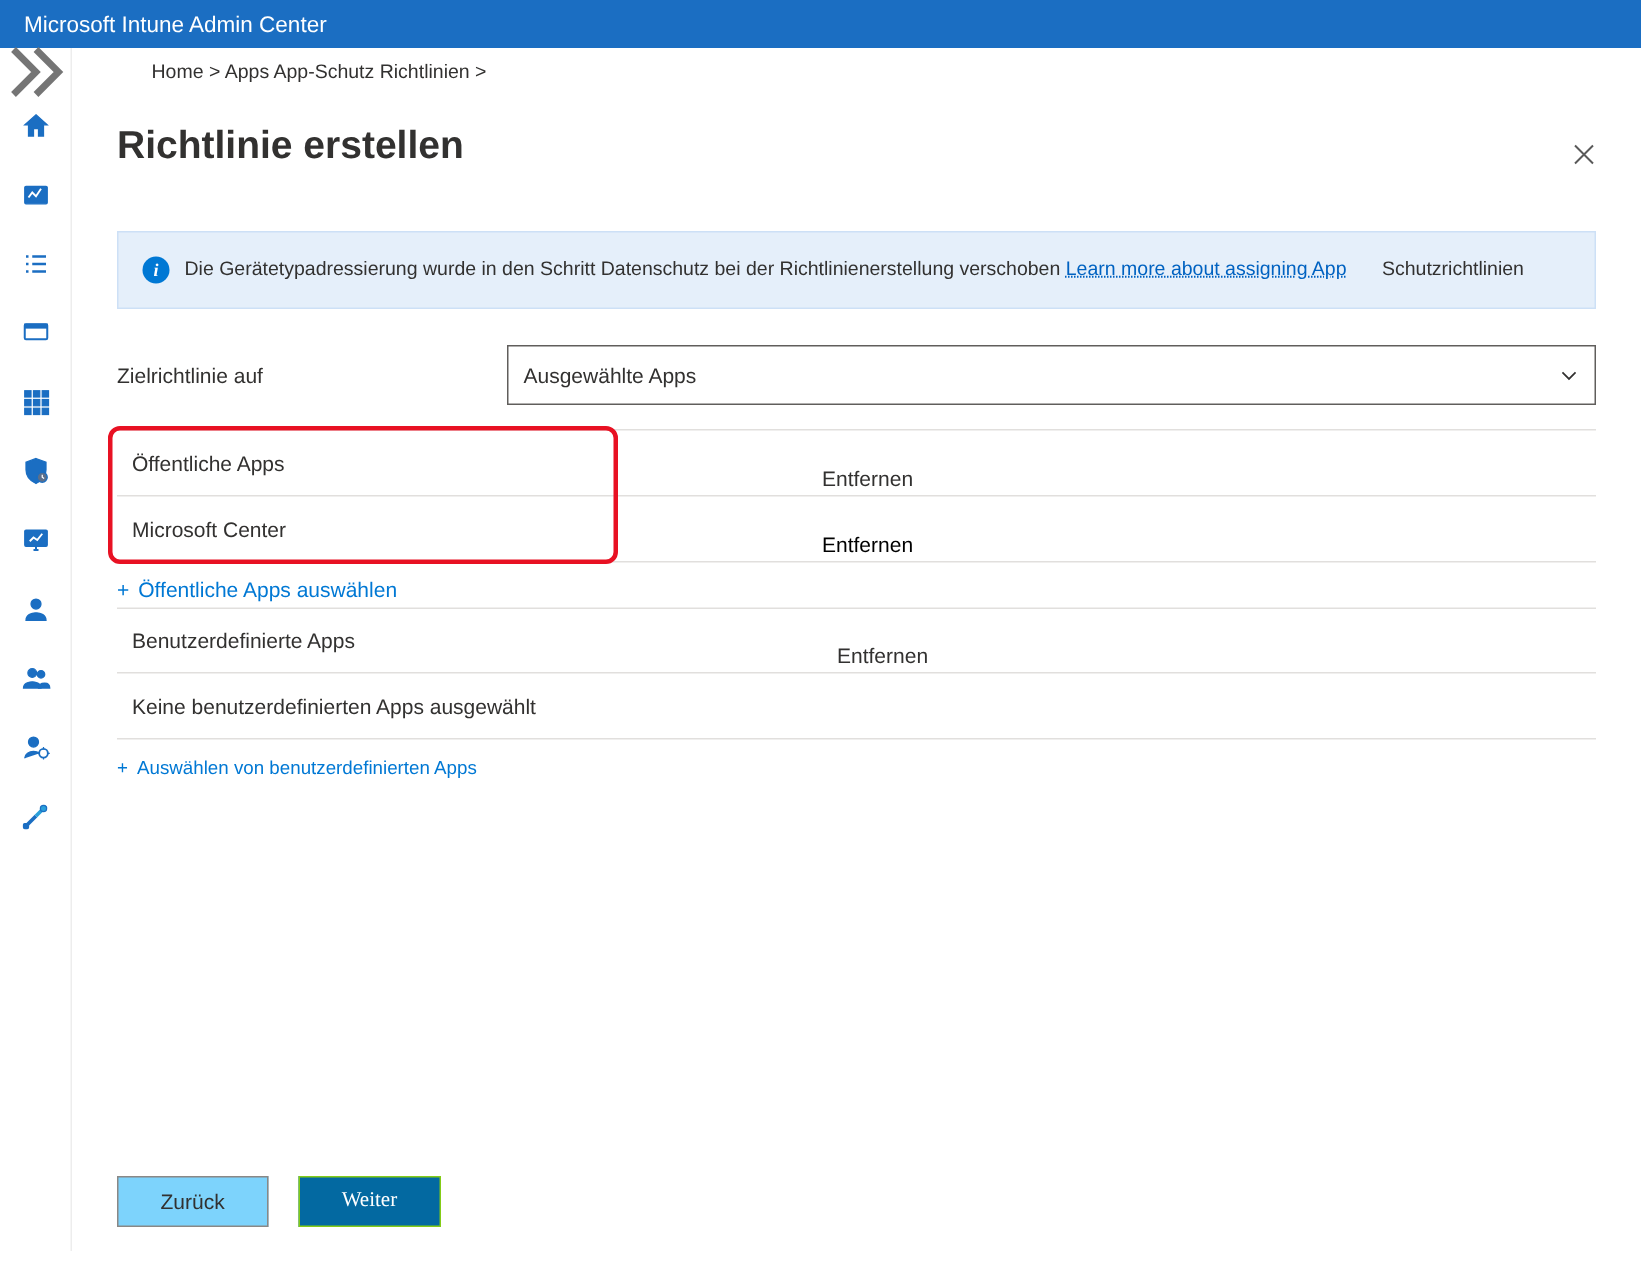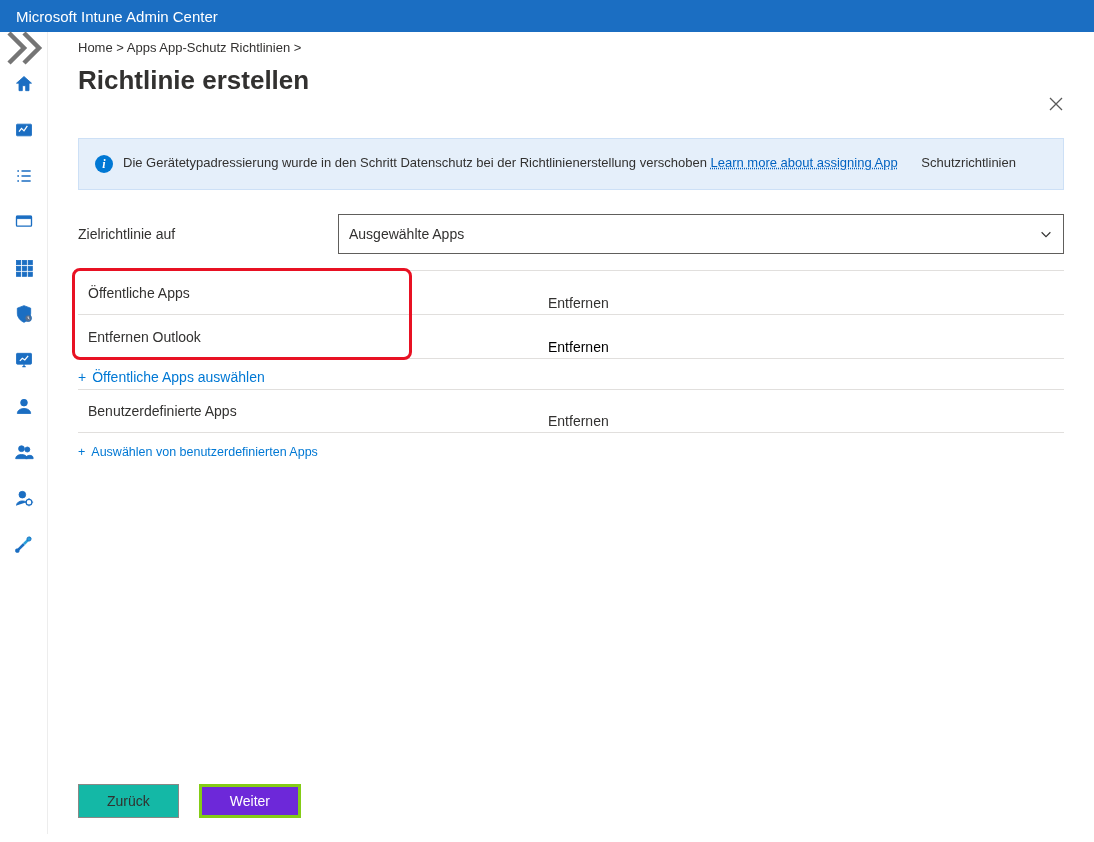--- a/index.html
+++ b/index.html
@@ -15,23 +15,23 @@
     width: 48px; min-width: 48px; border-right: 1px solid #ededed;
     display: flex; flex-direction: column; align-items: center;
     padding-top: 6px; gap: 6px;
   }
   .sidebar .item { width: 40px; height: 40px; display: flex; align-items: center; justify-content: center; color: #1b6ec2; cursor: pointer; }
   .sidebar .item svg { width: 20px; height: 20px; fill: currentColor; stroke: currentColor; }
   .sidebar .collapse { width: 48px; height: 20px; display:flex; align-items:center; justify-content:center; color:#757575; }
 
   .main { flex: 1; padding: 8px 30px 0 30px; position: relative; }
 
-  .breadcrumb { font-size: 13px; color: #323130; }
+  .breadcrumb { font-size: 13px; color: #323130; margin-left: 23px; }
   .breadcrumb .crumb { cursor: pointer; }
-  .page-title { font-size: 26px; font-weight: 600; margin-top: 10px; }
+  .page-title { font-size: 26px; font-weight: 600; margin-top: 26px; }
   .close-x { position: absolute; right: 30px; top: 62px; cursor: pointer; color:#595959; font-size: 20px; }
 
   .stepper { display: flex; align-items: center; margin-top: 60px; gap: 6px; white-space: nowrap; }
   .step-circle { width: 20px; height: 20px; border-radius: 50%; display: inline-flex; align-items: center; justify-content: center; font-size: 12px; }
   .step-done { background: #57a300; color: #fff; }
   .step-current { background: #0078d4; color: #fff; }
   .step-future { border: 1px solid #a19f9d; color: #a19f9d; background:#fff; }
   .step-label { font-size: 14px; }
   .step-label.strong { color: #0078d4; font-weight: 600; border-bottom: 2px solid #0078d4; padding-bottom: 2px; }
   .step-label.big { font-size: 20px; color: #323130; }
@@ -60,22 +60,22 @@
   .apps-row .lnk { color:#000; cursor:pointer; text-decoration:none;}
   .highlight-box { position:absolute; border:3px solid #e81123; border-radius:8px; pointer-events:none; }
 
   .add-link { display:flex; align-items:center; gap:6px; color:#0078d4; font-size:14px; margin-top:10px; cursor:pointer;}
   .plus { color:#0078d4; font-weight:400; }
 
   .add-link.small { font-size:12.5px; margin-top:12px; }
 
   .footer { position:absolute; bottom:16px; left:30px; display:flex; gap:20px;}
   .btn { height:34px; padding:0 28px; display:flex; align-items:center; justify-content:center; font-size:14px; cursor:pointer; }
-  .btn-secondary { background:#14b8a6; border:1px solid #8a8886; color:#323130; }
-  .btn-primary { background:#6d28d9; border:3px solid #84cc16; color:#fff; }
+  .btn-secondary { background:#7dd3fc; border:1px solid #8a8886; color:#323130; }
+  .btn-primary { background:#0369a1; border:1px solid #84cc16; color:#fff;font-family:Liberation Serif, serif; }
 
 </style>
 </head>
 <body>
 
 <div class="topbar">
   <div class="topbar-title">Microsoft Intune Admin Center</div>
 </div>
 
 <div class="layout">
@@ -204,36 +204,40 @@
       </div>
     </div>
 
     <div style="position:relative;">
       <div class="apps-table">
         <div class="apps-row">
           <div class="c1">Öffentliche Apps</div>
           <div class="c2">Entfernen</div>
         </div>
         <div class="apps-row">
-          <div class="c1">Entfernen Outlook</div>
+          <div class="c1">Microsoft Center</div>
           <div class="c2"><span class="lnk">Entfernen</span></div>
         </div>
       </div>
       <div class="highlight-box" style="left:-6px; top:-2px; width:340px; height:92px;"></div>
     </div>
 
     <div class="add-link">
       <span class="plus">+</span>
       <span>Öffentliche Apps auswählen</span>
     </div>
 
     <div class="apps-table" style="margin-top:4px; border-top:none;">
-      <div class="apps-row" style="border-top:1px solid #e1dfdd;">
+      <div class="apps-row" style="border-top:1px solid #e1dfdd;gap:10px;">
         <div class="c1">Benutzerdefinierte Apps</div>
         <div class="c2">Entfernen</div>
+      </div>
+      <div class="apps-row">
+        <div class="c1" style="color:#323130;">Keine benutzerdefinierten Apps ausgewählt</div>
+        <div class="c2"></div>
       </div>
     </div>
 
     <div class="add-link small">
       <span class="plus">+</span>
       <span>Auswählen von benutzerdefinierten Apps</span>
     </div>
 
     <div class="footer">
       <div class="btn btn-secondary">Zurück</div>

